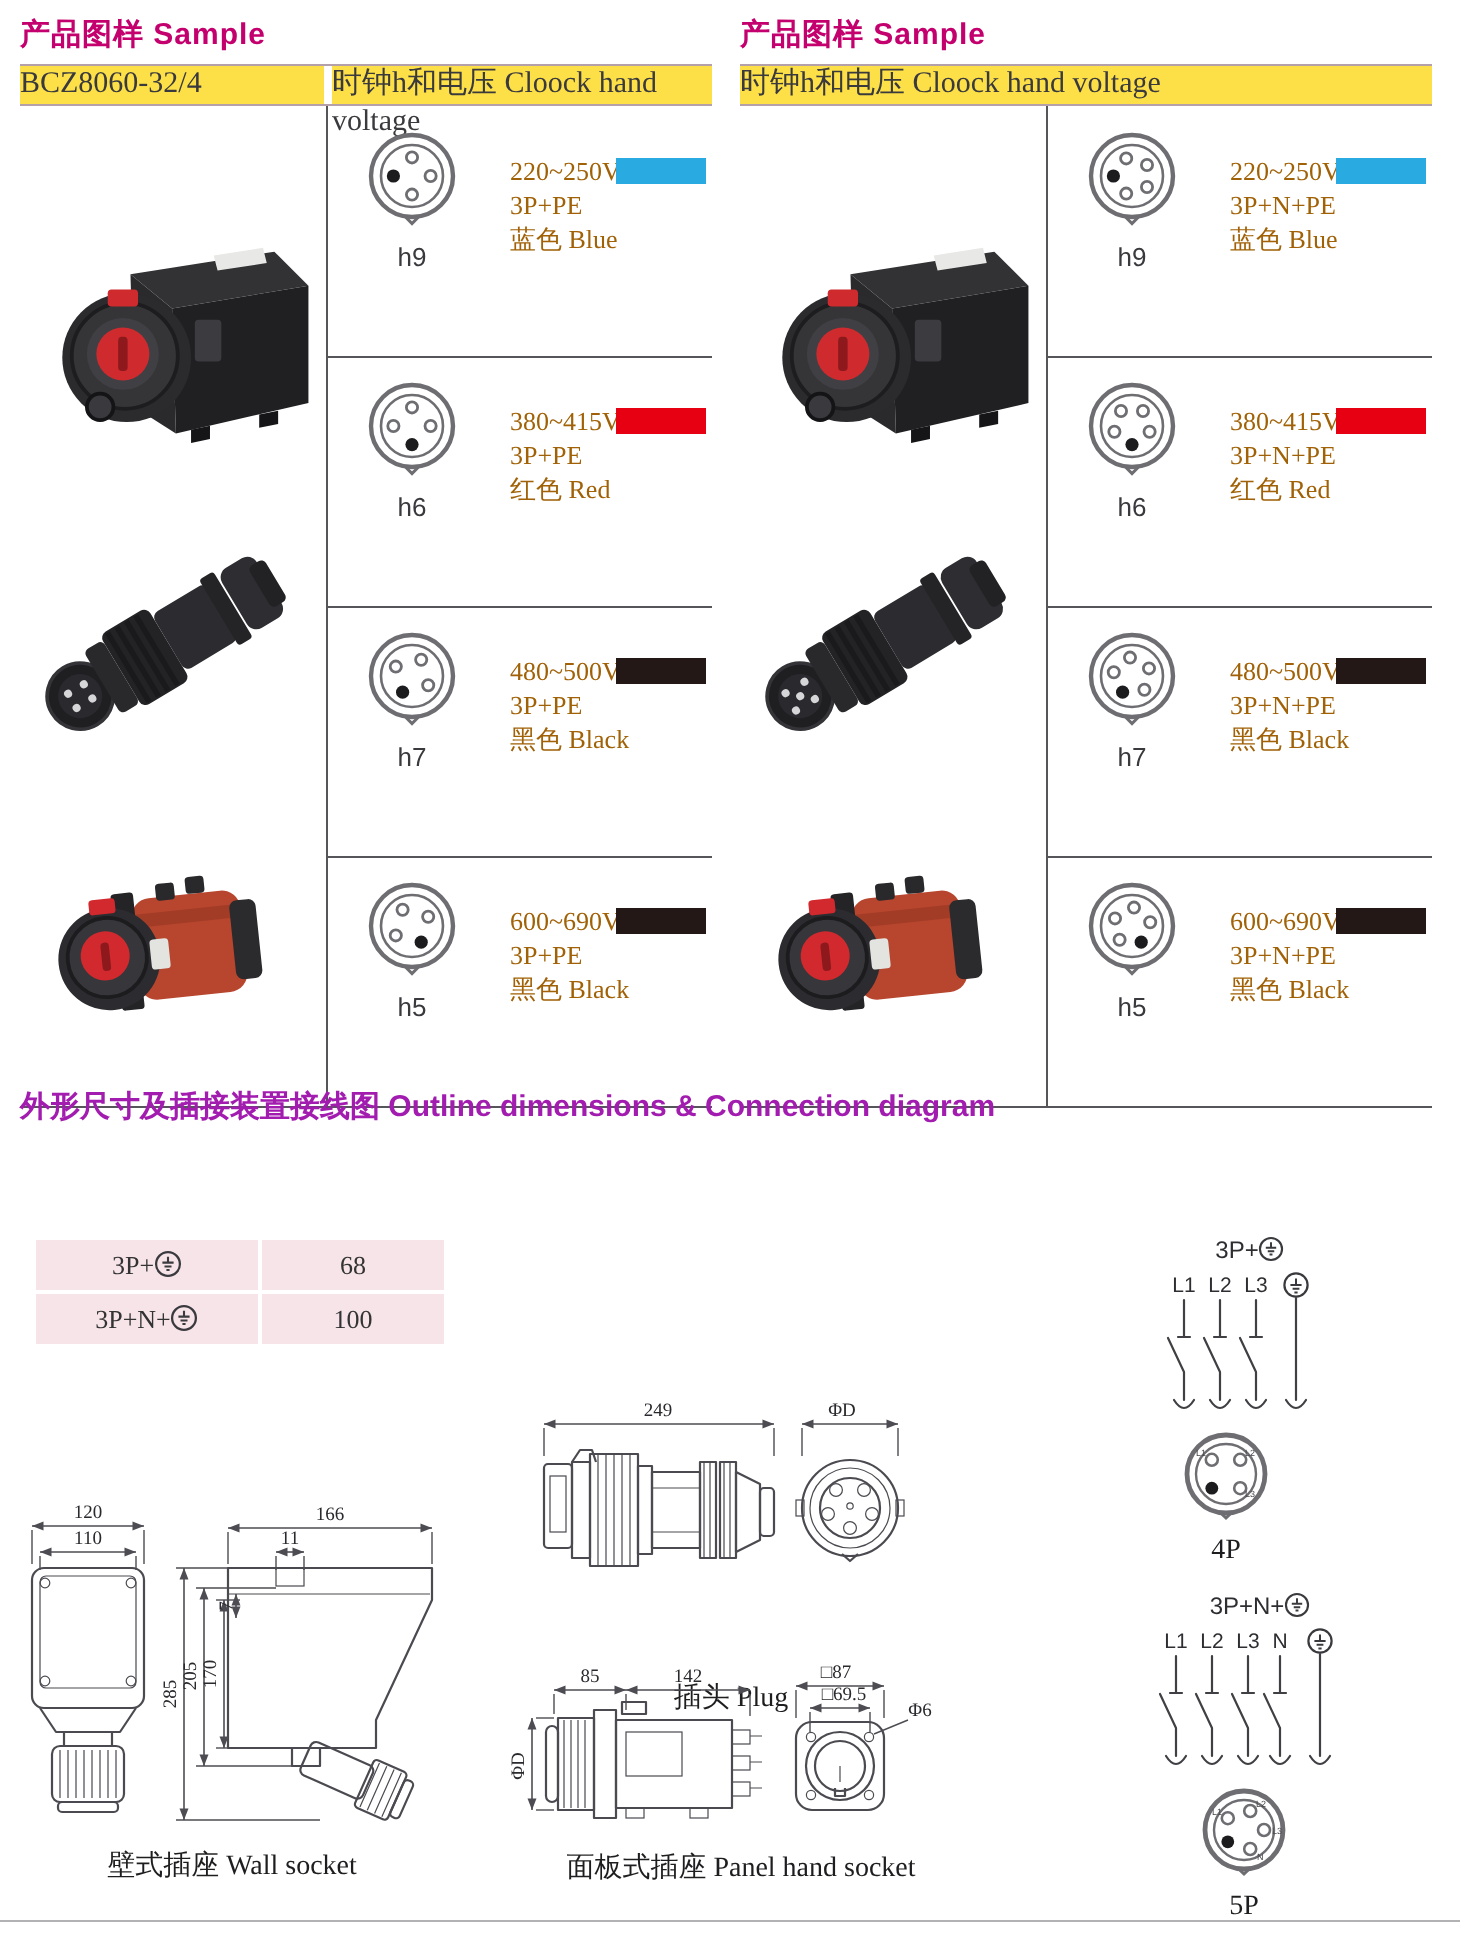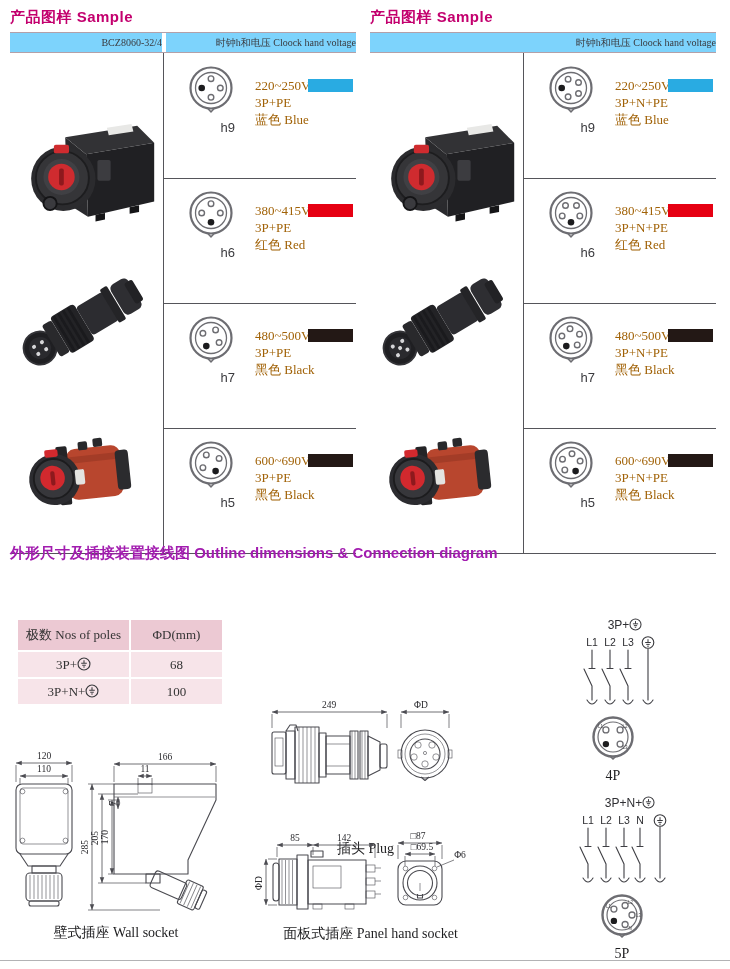--- a/index.html
+++ b/index.html
@@ -4,30 +4,30 @@
 <style>
   html,body{margin:0;padding:0;}
   body{width:730px;height:969px;background:#fff;position:relative;overflow:hidden;
        font-family:"Liberation Sans",sans-serif;}
   .abs{position:absolute;}
 
   
   .sample-table{position:absolute;top:8px;width:346px;}
   .sec-title{color:#c3006e;font-weight:bold;font-size:15px;letter-spacing:.5px;}
   .thead{display:flex;margin-top:5px;border-top:1px solid #b3a0a8;border-bottom:1px solid #b3a0a8;}
-  .thead .cell{background:#7dd3fc;height:19px;line-height:19px;text-align:right;
-    font-family:"Liberation Serif","DejaVu Serif",serif;font-size:10px;color:#3a3a3e;}
+  .thead .cell{background:#fde047;height:19px;line-height:19px;text-align:left;
+    font-family:"Liberation Serif","DejaVu Serif",serif;font-size:15px;color:#3a3a3e;}
   .cell.c1{width:152px;margin-right:4px;}
   .cell.c2{flex:1;}
   .tbody{position:relative;height:500px;border-bottom:1px solid #55555a;}
   .vline{position:absolute;left:153px;top:0;bottom:0;width:1px;background:#55555a;}
   .rowline{position:absolute;left:154px;right:0;height:1px;background:#55555a;}
   .photos{position:absolute;left:0;top:0;width:153px;height:500px;}
   .srow{position:absolute;left:153px;right:0;height:125px;}
-  .clock-wrap{position:absolute;left:14px;top:10px;width:58px;text-align:right;}
+  .clock-wrap{position:absolute;left:14px;top:10px;width:58px;text-align:center;}
   .clock{width:48px;height:54px;}
   .hand{font-size:13px;color:#3a3a3e;margin-top:-1px;}
   .specs{position:absolute;left:92px;top:24px;font-family:"Liberation Serif","DejaVu Serif",serif;
          font-size:13px;color:#a16207;line-height:17px;white-space:nowrap;}
   .swatch{position:absolute;right:3px;top:26px;width:45px;height:13px;}
 
   
   .outline-title{position:absolute;left:10px;top:544px;color:#a21caf;font-weight:bold;font-size:15px;}
   .poles-table{position:absolute;left:18px;top:620px;width:204px;
     font-family:"Liberation Serif","DejaVu Serif",serif;font-size:13px;color:#333;}
@@ -376,24 +376,20 @@
         <div>黑色 Black</div>
       </div>
       <div class="swatch" style="background: rgb(35, 24, 21);"></div>
     </div>
   </div>
 </div>
 
 <div class="outline-title">外形尺寸及插接装置接线图 Outline dimensions &amp; Connection diagram</div>
 
 <div class="poles-table">
-  <div class="prow phead">
-    <div class="pcell pc1">极数 Nos of poles</div>
-    <div class="pcell pc2">ΦD(mm)</div>
-  </div>
   <div class="prow pdata">
     <div class="pcell pc1"><span>3P+</span><svg class="eicon" viewBox="0 0 16 16">
           <circle cx="8" cy="8" r="6.8" fill="none" stroke="#3a3a3e" stroke-width="1.3"></circle>
           <path d="M8 3.8 V7.2 M4.8 7.2 H11.2 M6 9.4 H10 M7.1 11.4 H8.9" stroke="#3a3a3e" stroke-width="1.2" fill="none"></path>
         </svg></div>
     <div class="pcell pc2">68</div>
   </div>
   <div class="prow pdata">
     <div class="pcell pc1"><span>3P+N+</span><svg class="eicon" viewBox="0 0 16 16">
           <circle cx="8" cy="8" r="6.8" fill="none" stroke="#3a3a3e" stroke-width="1.3"></circle>

